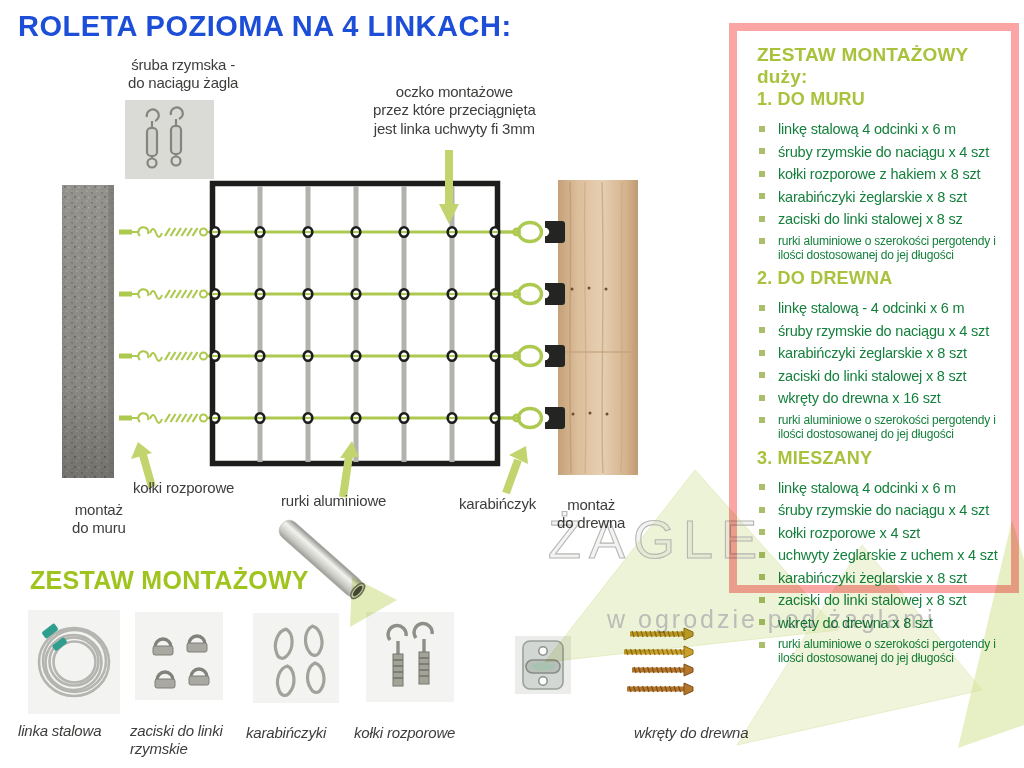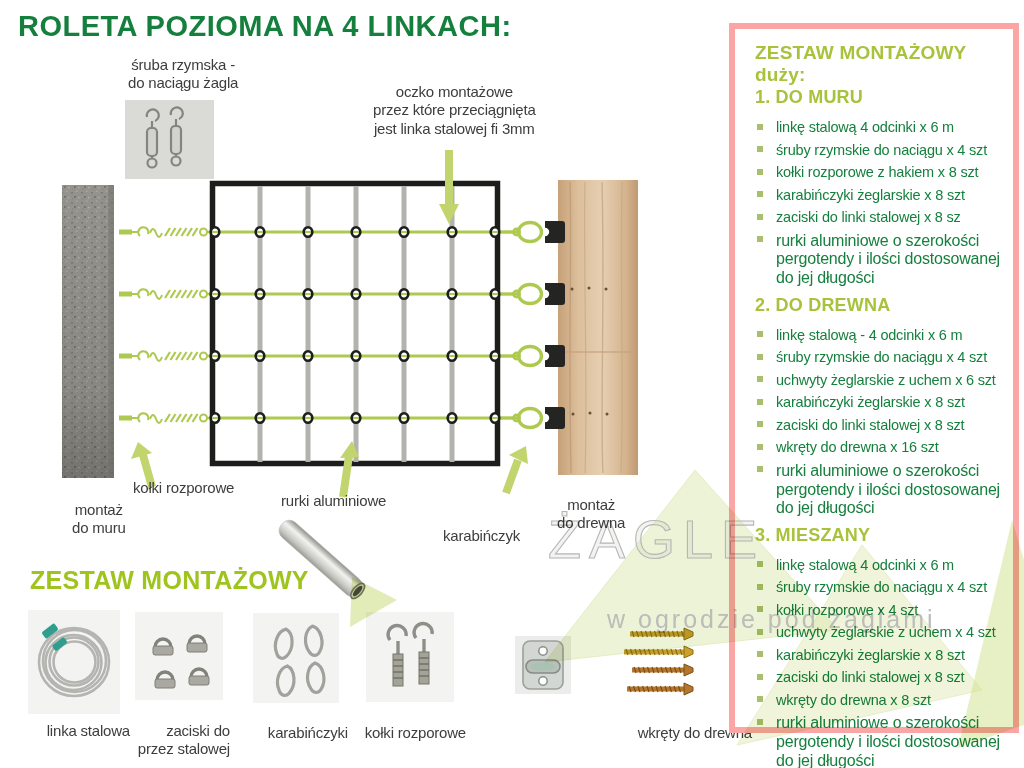--- a/index.html
+++ b/index.html
@@ -1,32 +1,32 @@
 <!DOCTYPE html>
 <html><head>
 <meta charset="utf-8">
 <style>
   html,body{margin:0;padding:0;background:#fff;}
   #page{position:relative;width:1024px;height:768px;overflow:hidden;background:#fff;
         font-family:"Liberation Sans","DejaVu Sans",sans-serif;}
   .abs{position:absolute;}
-  #main-title{left:18px;top:10px;font-size:29px;font-weight:bold;color:#15803d;letter-spacing:.5px;}
+  #main-title{left:18px;top:10px;font-size:29px;font-weight:bold;color:#1d4ed8;letter-spacing:.5px;}
   .lbl{color:#3d3d3c;font-size:15px;line-height:1.22;letter-spacing:-0.2px;text-align:center;}
   .lbl div{white-space:nowrap;}
-  .kit-label{color:#3d3d3c;font-size:15px;line-height:1.22;text-align:right;letter-spacing:-0.2px;}
+  .kit-label{color:#3d3d3c;font-size:15px;line-height:1.22;text-align:left;letter-spacing:-0.2px;font-style:italic;}
   #zestaw-heading{left:30px;top:566px;font-size:25px;font-weight:bold;color:#9fc41d;letter-spacing:.3px;}
   
-  #panel{left:729px;top:23px;width:290px;height:710px;border:6px solid #fca5a5;
+  #panel{left:729px;top:23px;width:290px;height:570px;border:8px solid #fca5a5;
          box-sizing:border-box;padding:13px 10px 0 20px;background:transparent;z-index:3;}
   #panel .panel-heading{font-size:19px;font-weight:bold;color:#a8c23c;letter-spacing:.2px;margin:0;}
   #panel h3{font-size:18px;font-weight:bold;color:#a8c23c;margin:1px 0 11px 0;letter-spacing:.2px;}
   #panel ul{margin:0;padding:0;list-style:none;}
   #panel li{position:relative;padding-left:21px;margin-bottom:6.5px;font-size:14.5px;color:#15803d;letter-spacing:-0.2px;}
   #panel li::before{content:"";position:absolute;left:2px;top:4.5px;width:6px;height:6px;background:#aabf6b;}
-  #panel li.small{font-size:16px;line-height:1.18;}
+  #panel li.small{font-size:12px;line-height:1.18;}
   
   #watermark{left:0;top:0;width:1024px;height:576px;z-index:5;pointer-events:none;mix-blend-mode:multiply;}
   .wm-big{position:absolute;font-size:54px;font-weight:normal;color:rgba(190,190,187,.18);
           -webkit-text-stroke:1.1px #b7b7b4;white-space:nowrap;}
   .wm-small{position:absolute;font-size:25px;color:#bcbcb9;letter-spacing:3px;white-space:nowrap;}
   .z2{z-index:2;} .z3{z-index:3;}
 </style>
 </head>
 <body>
 
@@ -364,63 +364,62 @@
   <h1 id="main-title" class="abs z3" style="margin:0;">ROLETA POZIOMA NA 4 LINKACH:</h1>
 
   <div class="abs z3 lbl" style="left:128px;top:56px;">
     <div>śruba rzymska -</div>
     <div>do naciągu żagla</div>
   </div>
 
   <div class="abs z3 lbl" style="left:373px;top:83px;">
     <div>oczko montażowe</div>
     <div>przez które przeciągnięta</div>
-    <div>jest linka stalowej fi 3mm</div>
+    <div>jest linka uchwyty fi 3mm</div>
   </div>
 
   <div class="abs z3 lbl" style="left:133px;top:479px;">kołki rozporowe</div>
 
   <div class="abs z3 lbl" style="left:72px;top:501px;">
     <div>montaż</div>
     <div>do muru</div>
   </div>
 
   <div class="abs z3 lbl" style="left:281px;top:492px;">rurki aluminiowe</div>
 
-  <div class="abs z3 lbl" style="left:443px;top:495px;margin-top:32px;">karabińczyk</div>
+  <div class="abs z3 lbl" style="left:459px;top:495px;">karabińczyk</div>
 
   <div class="abs z3 lbl" style="left:557px;top:496px;">
     <div>montaż</div>
     <div>do drewna</div>
   </div>
 
   <div id="zestaw-heading" class="abs">ZESTAW MONTAŻOWY</div>
 
   <div class="abs z3 kit-label" style="left:18px;top:722px;width:112px;">linka stalowa</div>
-  <div class="abs z3 kit-label" style="left:130px;top:722px;width:100px;">zaciski do przez stalowej</div>
+  <div class="abs z3 kit-label" style="left:130px;top:722px;width:100px;">zaciski do linki rzymskie</div>
   <div class="abs z3 kit-label" style="left:246px;top:724px;width:102px;">karabińczyki</div>
   <div class="abs z3 kit-label" style="left:354px;top:724px;width:112px;">kołki rozporowe</div>
   <div class="abs z3 kit-label" style="left:600px;top:724px;width:118px;margin-left:34px;">wkręty do drewna</div>
 
   <div id="panel" class="abs">
     <p class="panel-heading">ZESTAW MONTAŻOWY duży:</p>
     <h3>1. DO MURU</h3>
     <ul>
         <li>linkę stalową 4 odcinki x 6 m</li>
         <li>śruby rzymskie do naciągu x 4 szt</li>
         <li>kołki rozporowe z hakiem x 8 szt</li>
         <li>karabińczyki żeglarskie x 8 szt</li>
         <li>zaciski do linki stalowej x 8 sz</li>
         <li class="small">rurki aluminiowe o szerokości pergotendy i ilości dostosowanej do jej długości</li>
       </ul>
     <h3>2. DO DREWNA</h3>
     <ul>
         <li>linkę stalową - 4 odcinki x 6 m</li>
         <li>śruby rzymskie do naciągu x 4 szt</li>
-        <li>uchwyty żeglarskie z uchem x 6 szt</li>
         <li>karabińczyki żeglarskie x 8 szt</li>
         <li>zaciski do linki stalowej x 8 szt</li>
         <li>wkręty do drewna x 16 szt</li>
         <li class="small">rurki aluminiowe o szerokości pergotendy i ilości dostosowanej do jej długości</li>
       </ul>
     <h3>3. MIESZANY</h3>
     <ul>
         <li>linkę stalową 4 odcinki x 6 m</li>
         <li>śruby rzymskie do naciągu x 4 szt</li>
         <li>kołki rozporowe x 4 szt</li>

